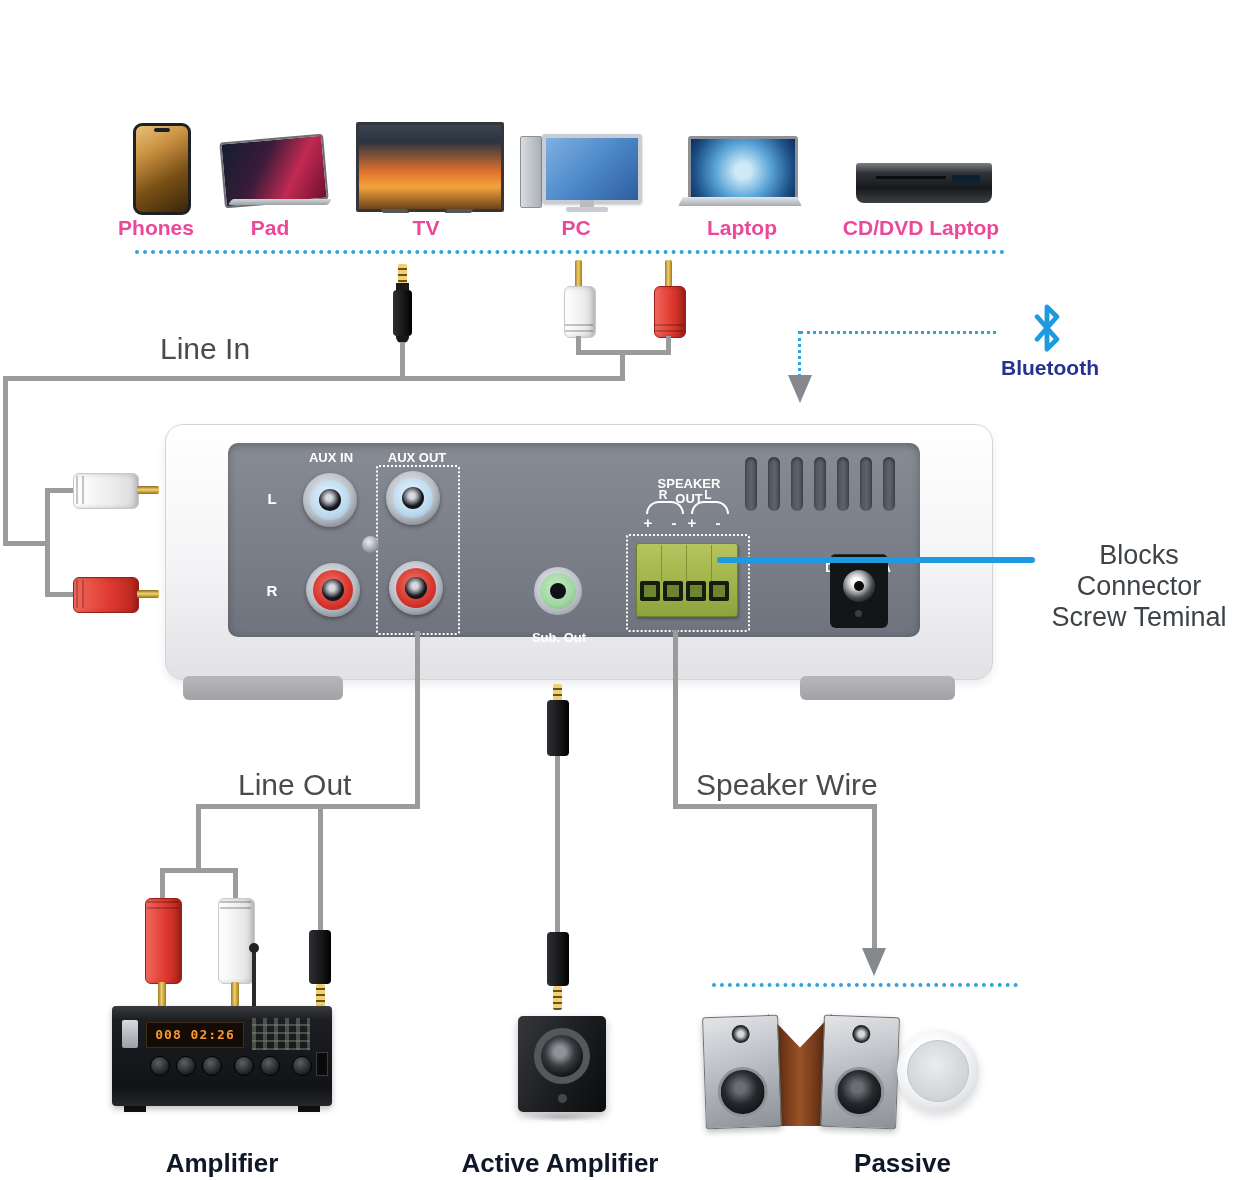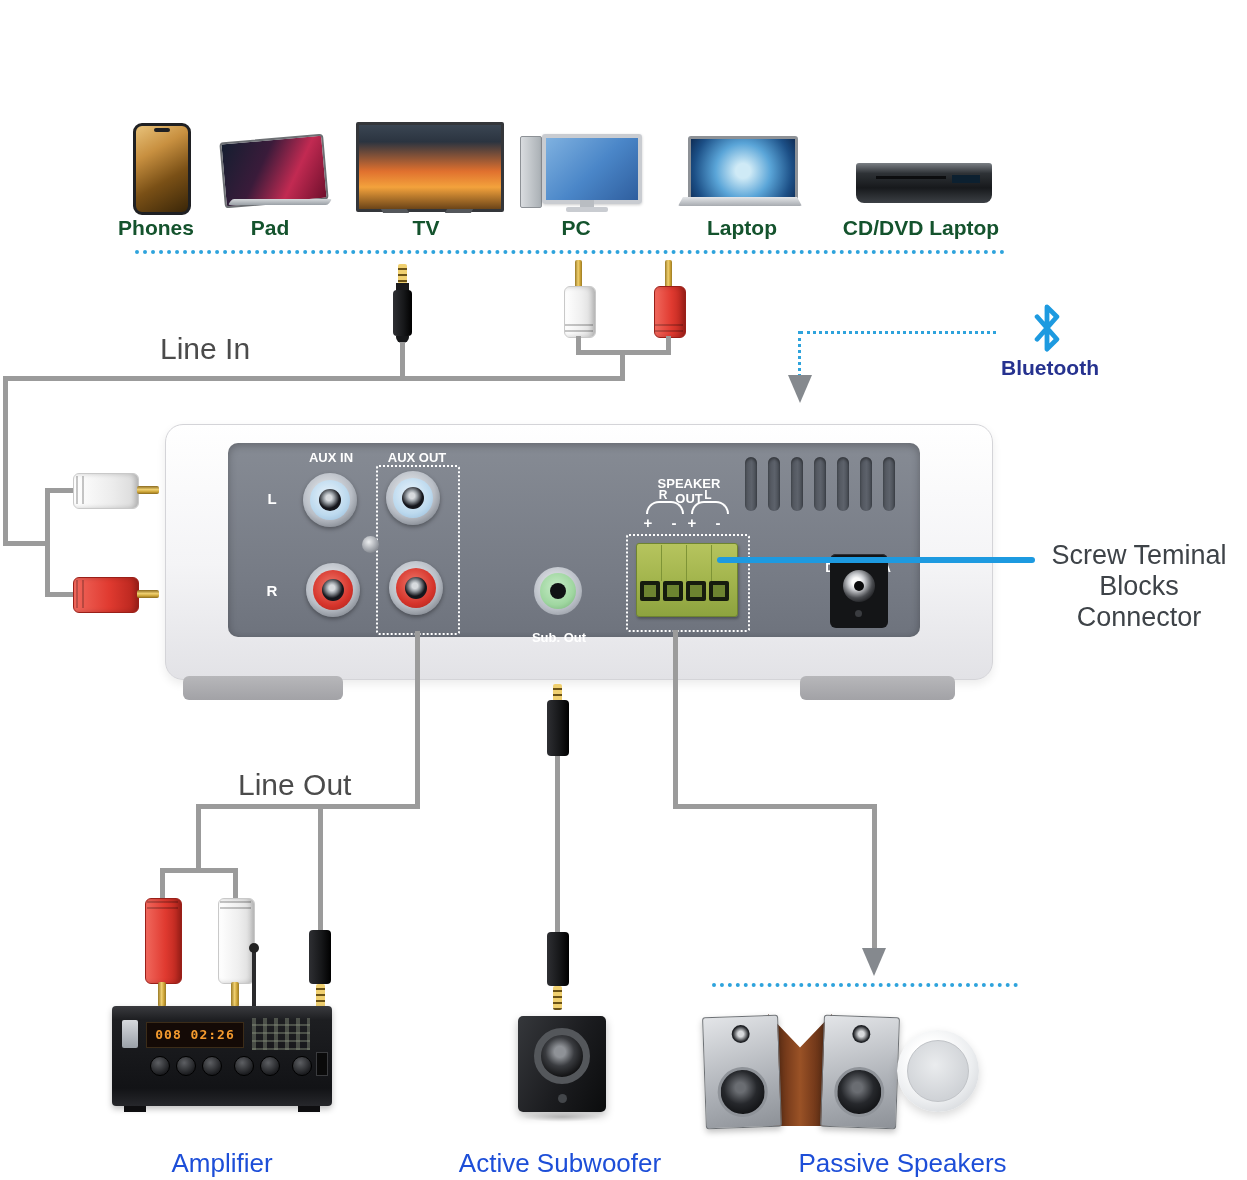--- a/index.html
+++ b/index.html
@@ -6,21 +6,21 @@
   #canvas{position:relative;width:1247px;height:1180px;background:#fff;overflow:hidden;
           font-family:"Liberation Sans",sans-serif;}
   .abs{position:absolute;}
   .txt{position:absolute;white-space:nowrap;}
 
   
   .title{left:0;right:0;top:6px;text-align:center;font-size:49px;font-weight:bold;
          color:#ef9147;letter-spacing:1px;}
 
   
-  .src-label{top:216px;height:26px;text-align:center;font-size:21px;font-weight:600;color:#14532d;}
+  .src-label{top:216px;height:26px;text-align:center;font-size:21px;font-weight:600;color:#ec4899;}
 
   
   .bdot-h{border-top:4px dotted #2ea3dc;height:0;}
   .bdot-v{border-left:3px dotted #2ea3dc;width:0;}
 
   
   .wire{position:absolute;background:#9b9b9b;}
 
   
   .ann{position:absolute;font-size:30px;color:#4b4b4b;}
@@ -121,21 +121,21 @@
     border-radius:50%;border:3px solid #8f9399;
     background:radial-gradient(circle at 45% 40%,#6a6d72 0 14%,#26282c 46%,#0e0f11 82%);}
   .wood-v{left:768px;top:1014px;width:64px;height:112px;
     background:linear-gradient(90deg,#4a2410,#7a3d1c 30%,#9a5226 50%,#7a3d1c 70%,#4a2410);
     clip-path:polygon(0 0,50% 30%,100% 0,100% 100%,0 100%);}
   .ceil-speaker{left:897px;top:1030px;width:82px;height:82px;border-radius:50%;
     background:radial-gradient(circle at 42% 38%,#ffffff 0 28%,#eceef0 58%,#d2d5d9 86%,#c0c3c7);
     box-shadow:0 4px 10px rgba(0,0,0,.15);}
   .ceil-speaker::before{content:"";position:absolute;inset:10px;border-radius:50%;border:1px solid #c0c3c7;
     background:radial-gradient(circle at 45% 40%,#eaecee,#cfd2d6 72%);}
-  .out-label{position:absolute;top:1148px;text-align:center;font-size:26px;font-weight:normal;color:#1d4ed8;}
+  .out-label{position:absolute;top:1148px;text-align:center;font-size:26px;font-weight:bold;color:#0f172a;}
 
   
   .phone{left:133px;top:123px;width:52px;height:86px;border:3px solid #1f2023;border-radius:9px;
     background:linear-gradient(150deg,#e8c27a 0%,#c89040 30%,#7a5016 62%,#3a2608 100%);}
   .phone::before{content:"";position:absolute;top:2px;left:calc(50% - 8px);width:16px;height:4px;
     border-radius:2px;background:#1f2023;}
   .pad-screen{left:222px;top:138px;width:100px;height:62px;border:2px solid #6d7074;border-radius:4px;
     transform:rotate(-5deg);
     background:linear-gradient(120deg,#141e30 0%,#3a1b3a 38%,#c22a52 68%,#6e0f2c 100%);}
   .pad-base{left:230px;top:199px;width:100px;height:6px;background:linear-gradient(#d4d7da,#9aa0a6);
@@ -283,22 +283,22 @@
   <div class="vent" style="left:860px;"></div>
   <div class="vent" style="left:883px;"></div>
 
   <div class="plabel" style="left:820px;top:560px;width:76px;">DC 24V 4A</div>
   <div class="abs dcjack"></div>
   <div class="abs dccircle"></div>
   <div class="abs dcdot"></div>
 
   <div class="abs callout-line"></div>
   <div class="callout" style="left:1035px;top:540px;width:208px;">
+    <div>Blocks Connector</div>
     <div>Screw Teminal</div>
-    <div>Blocks Connector</div>
   </div>
 
   <div class="wire" style="left:415px;top:631px;width:5px;height:178px;"></div>
   <div class="wire" style="left:196px;top:804px;width:224px;height:5px;"></div>
   <div class="ann" style="left:238px;top:768px;">Line Out</div>
   <div class="wire" style="left:196px;top:804px;width:5px;height:68px;"></div>
   <div class="wire" style="left:160px;top:868px;width:78px;height:5px;"></div>
   <div class="wire" style="left:160px;top:868px;width:5px;height:32px;"></div>
   <div class="wire" style="left:233px;top:868px;width:5px;height:32px;"></div>
 
@@ -315,20 +315,21 @@
   <div class="abs gold-ring-v" style="left:316px;top:984px;width:9px;height:24px;"></div>
 
   <div class="abs gold-ring-v" style="left:553px;top:684px;width:9px;height:18px;"></div>
   <div class="p35-body" style="left:547px;top:700px;width:22px;height:56px;"></div>
   <div class="wire" style="left:555px;top:756px;width:5px;height:178px;"></div>
   <div class="p35-body" style="left:547px;top:932px;width:22px;height:54px;"></div>
   <div class="abs gold-ring-v" style="left:553px;top:986px;width:9px;height:24px;"></div>
 
   <div class="wire" style="left:673px;top:630px;width:5px;height:178px;"></div>
   <div class="wire" style="left:673px;top:804px;width:204px;height:5px;"></div>
+  <div class="ann" style="left:696px;top:768px;">Speaker Wire</div>
   <div class="wire" style="left:872px;top:804px;width:5px;height:150px;"></div>
   <div class="arrow-down" style="left:862px;top:948px;"></div>
   <div class="abs bdot-h" style="left:712px;top:983px;width:306px;"></div>
 
   <div class="abs" style="left:252px;top:950px;width:4px;height:58px;background:#2a2a2c;"></div>
   <div class="abs" style="left:249px;top:943px;width:10px;height:10px;border-radius:50%;background:#222;"></div>
   <div class="abs amp-box"></div>
   <div class="abs" style="left:122px;top:1020px;width:16px;height:28px;border-radius:2px;background:linear-gradient(#d7dade,#9aa0a8);"></div>
   <div class="abs amp-display">008 02:26</div>
   <div class="abs" style="left:252px;top:1018px;width:58px;height:32px;opacity:.6;background-image:repeating-linear-gradient(0deg,rgba(205,220,185,.45) 0 2px,transparent 2px 8px),repeating-linear-gradient(90deg,rgba(205,220,185,.45) 0 4px,transparent 4px 11px);"></div>
@@ -346,16 +347,16 @@
   <div class="abs sub-driver"></div>
   <div class="abs" style="left:558px;top:1094px;width:9px;height:9px;border-radius:50%;background:#43464a;"></div>
   <div class="abs" style="left:522px;top:1112px;width:80px;height:10px;background:radial-gradient(ellipse,rgba(0,0,0,.22),transparent 70%);"></div>
 
   <div class="abs wood-v"></div>
   <div class="pspeaker" style="left:704px;top:1016px;transform:rotate(-2deg);"></div>
   <div class="pspeaker" style="left:822px;top:1016px;transform:rotate(2deg);"></div>
   <div class="abs ceil-speaker"></div>
 
   <div class="out-label" style="left:137px;width:170px;">Amplifier</div>
-  <div class="out-label" style="left:450px;width:220px;">Active Subwoofer</div>
+  <div class="out-label" style="left:450px;width:220px;">Active Amplifier</div>
   <div class="out-label" style="left:795px;width:215px;">Passive Speakers</div>
 
 </div>
 
 </body></html>

